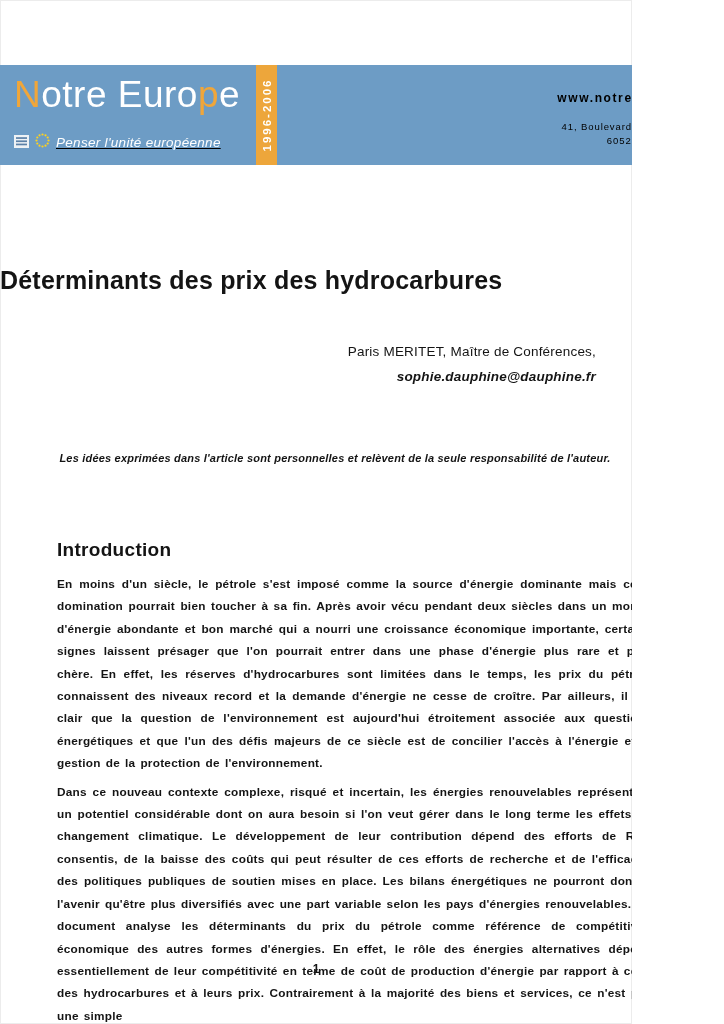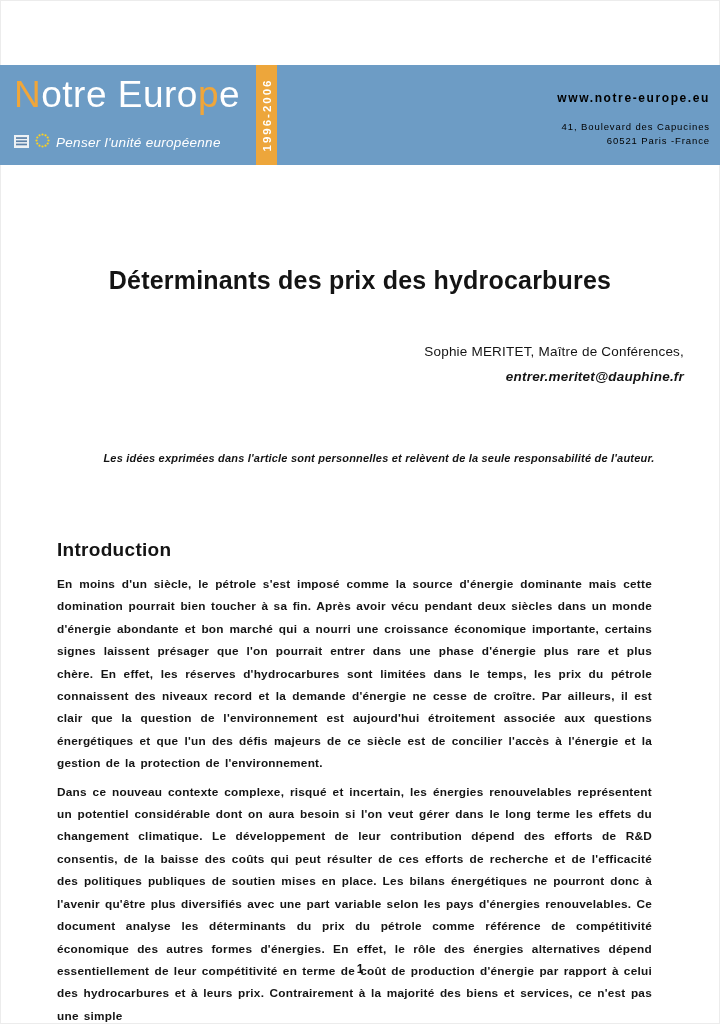--- a/index.html
+++ b/index.html
@@ -1,18 +1,18 @@
 <!DOCTYPE html>
 <html><head>
 <meta charset="utf-8">
 <style>
   html, body { margin: 0; padding: 0; background: #ffffff; }
   .page {
     position: relative;
-    width: 720px;
+    width: 632px;
     height: 1024px;
     background: #ffffff;
     font-family: "Liberation Sans", sans-serif;
     overflow: hidden;
     box-shadow: inset 0 0 0 1px #ececec;
   }
 
   
   .banner {
     position: absolute;
@@ -39,20 +39,21 @@
     white-space: nowrap;
   }
   .logo .accent { color: #f0a63a; }
   .tagline-row {
     position: absolute;
     left: 14px;
     bottom: 13px;
     display: flex;
     align-items: center;
     gap: 6px;
+    text-decoration: underline;
   }
   .tagline {
     font-style: italic;
     font-size: 13.5px;
     color: #ffffff;
     letter-spacing: 0.3px;
     white-space: nowrap;
   }
   .stripe {
     flex: 0 0 21px;
@@ -89,21 +90,20 @@
     line-height: 13.5px;
     letter-spacing: 0.9px;
   }
 
   
   .title {
     position: absolute;
     top: 266px;
     left: 0;
     width: 100%;
-    text-align: center;
     font-size: 25px;
     font-weight: bold;
     color: #141414;
     letter-spacing: 0.2px;
   }
   .author-block {
     position: absolute;
     top: 340px;
     right: 36px;
     text-align: right;
@@ -205,22 +205,22 @@
     <div class="banner-right">
       <div class="website">www.notre-europe.eu</div>
       <div class="addr-line">41, Boulevard des Capucines</div>
       <div class="addr-line">60521 Paris -France</div>
     </div>
   </div>
 
   <div class="title">Déterminants des prix des hydrocarbures</div>
 
   <div class="author-block">
-    <div>Sophie MERITET, Maître de Conférences,</div>
-    <div class="author-email">entrer.meritet@dauphine.fr</div>
+    <div>Paris MERITET, Maître de Conférences,</div>
+    <div class="author-email">sophie.dauphine@dauphine.fr</div>
   </div>
 
   <div class="disclaimer">Les idées exprimées dans l'article sont personnelles et relèvent de la seule responsabilité de l'auteur.</div>
 
   <div class="section-heading">Introduction</div>
 
   <div class="body-text">
     <p>En moins d'un siècle, le pétrole s'est imposé comme la source d'énergie dominante mais cette domination pourrait bien toucher à sa fin. Après avoir vécu pendant deux siècles dans un monde d'énergie abondante et bon marché qui a nourri une croissance économique importante, certains signes laissent présager que l'on pourrait entrer dans une phase d'énergie plus rare et plus chère. En effet, les réserves d'hydrocarbures sont limitées dans le temps, les prix du pétrole connaissent des niveaux record et la demande d'énergie ne cesse de croître. Par ailleurs, il est clair que la question de l'environnement est aujourd'hui étroitement associée aux questions énergétiques et que l'un des défis majeurs de ce siècle est de concilier l'accès à l'énergie et la gestion de la protection de l'environnement.</p>
     <p>Dans ce nouveau contexte complexe, risqué et incertain, les énergies renouvelables représentent un potentiel considérable dont on aura besoin si l'on veut gérer dans le long terme les effets du changement climatique. Le développement de leur contribution dépend des efforts de R&amp;D consentis, de la baisse des coûts qui peut résulter de ces efforts de recherche et de l'efficacité des politiques publiques de soutien mises en place. Les bilans énergétiques ne pourront donc à l'avenir qu'être plus diversifiés avec une part variable selon les pays d'énergies renouvelables. Ce document analyse les déterminants du prix du pétrole comme référence de compétitivité économique des autres formes d'énergies. En effet, le rôle des énergies alternatives dépend essentiellement de leur compétitivité en terme de coût de production d'énergie par rapport à celui des hydrocarbures et à leurs prix. Contrairement à la majorité des biens et services, ce n'est pas une simple</p>
   </div>

